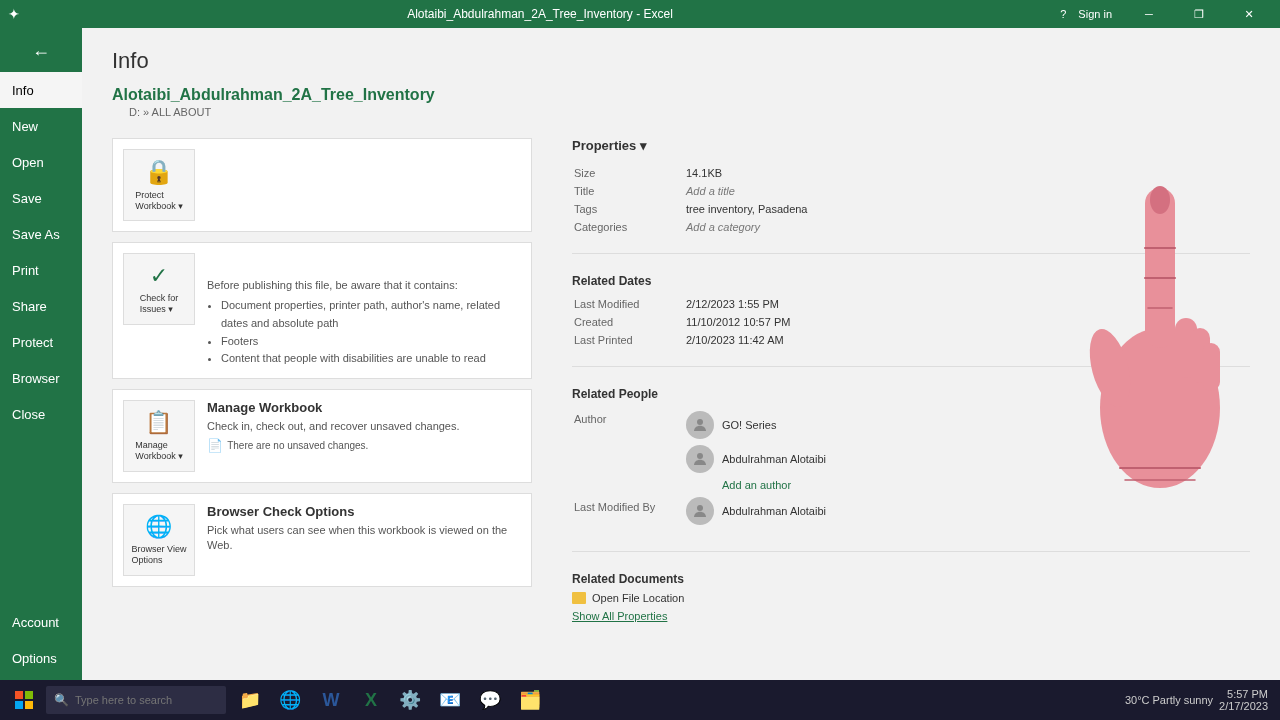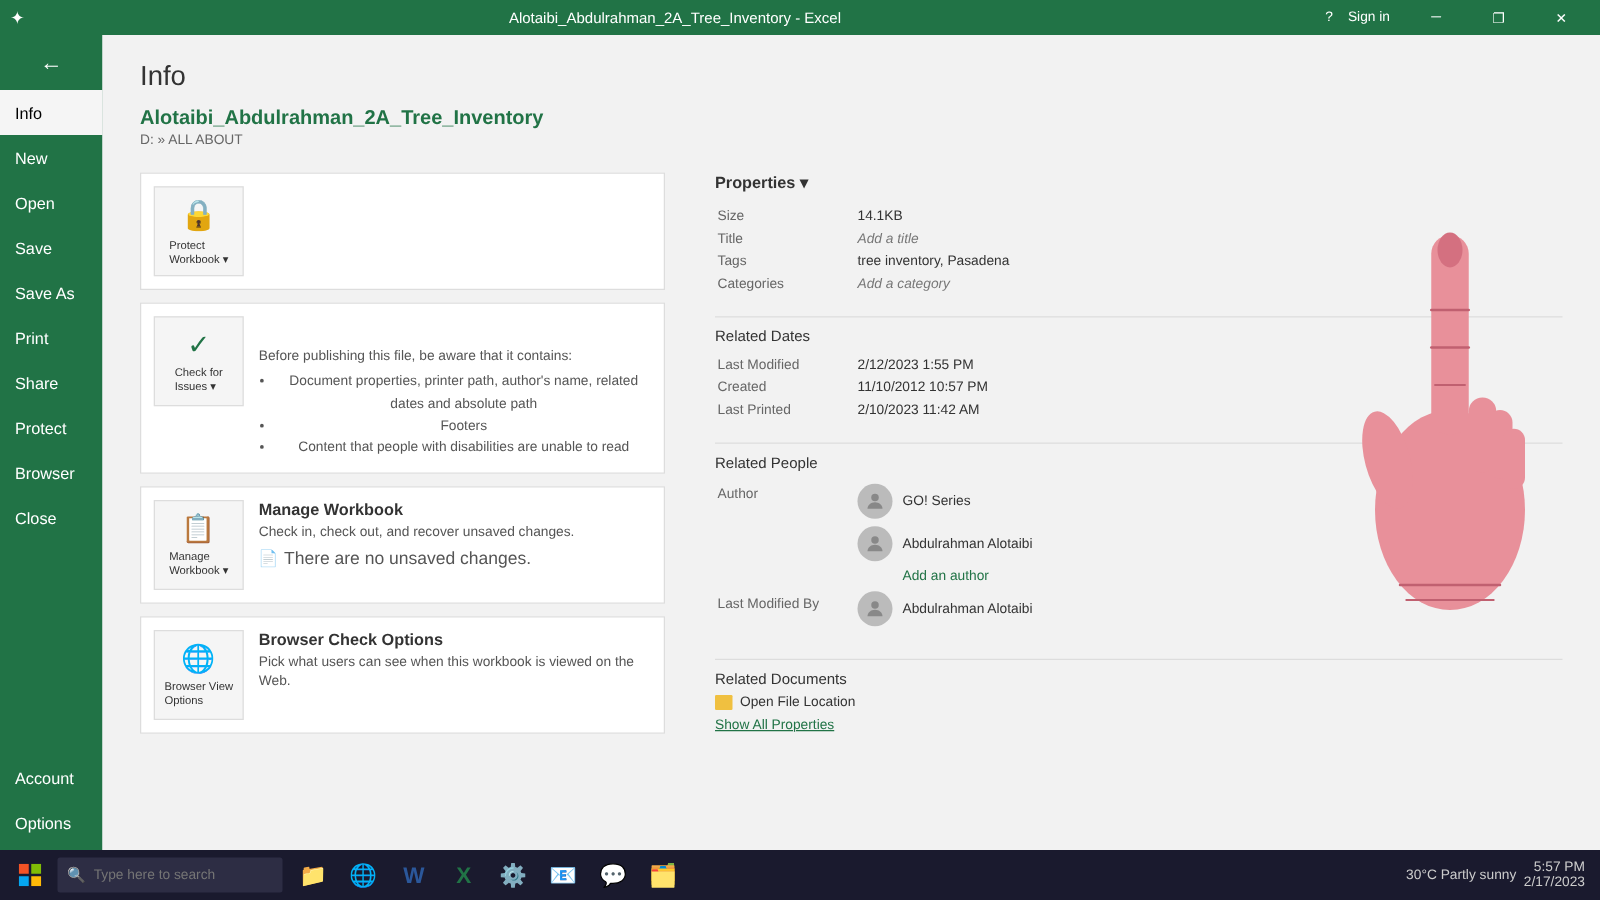--- a/index.html
+++ b/index.html
@@ -54,21 +54,21 @@
     .sidebar-item.active { background: #f5f5f5; color: #000; }
     .sidebar-spacer { flex: 1; }
     .sidebar-bottom { margin-bottom: 4px; }
 
     
     .content { flex: 1; background: #f2f2f2; overflow-y: auto; padding: 20px 30px; position: relative; }
 
     .page-title { font-size: 22px; font-weight: 300; color: #333; margin-bottom: 12px; }
 
     .file-title { font-size: 16px; color: #217346; font-weight: 600; margin-bottom: 2px; }
-    .file-path { font-size: 11px; color: #666; margin-bottom: 20px; }
+    .file-path { font-size: 11px; color: #666; margin-bottom: 20px; margin-left: 17px; }
 
     .sections-container { display: flex; gap: 40px; }
     .left-panel { flex: 0 0 420px; }
     .right-panel { flex: 1; }
 
     
     .card {
       display: flex;
       align-items: flex-start;
       background: #fff;
@@ -86,31 +86,31 @@
       align-items: center;
       justify-content: center;
       flex-shrink: 0;
       flex-direction: column;
       gap: 4px;
       cursor: pointer;
     }
     .card-icon-label { font-size: 9px; color: #333; line-height: 1.2; }
     .card-content h3 { font-size: 13px; font-weight: 600; color: #333; margin-bottom: 4px; }
     .card-content p { font-size: 11px; color: #555; line-height: 1.4; }
-    .card-content ul { padding-left: 14px; margin-top: 4px; text-align: center; }
+    .card-content ul { padding-left: 14px; margin-top: 4px; }
     .card-content ul li { font-size: 11px; color: #555; line-height: 1.6; list-style: disc; }
 
     
     .props-title { font-size: 13px; font-weight: 600; color: #333; margin-bottom: 10px; }
     .props-table { width: 100%; margin-bottom: 16px; }
     .props-table tr td { font-size: 11px; padding: 2px 6px 2px 0; vertical-align: top; }
     .props-table tr td:first-child { color: #666; width: 110px; }
     .props-table tr td:last-child { color: #333; }
 
-    .section-title { font-size: 12px; font-weight: 400; color: #333; margin-bottom: 6px; border-top: 1px solid #ddd; padding-top: 8px; }
+    .section-title { font-size: 12px; font-weight: 700; color: #333; margin-bottom: 6px; border-top: 1px solid #ddd; padding-top: 20px; }
 
     .author-row { display: flex; align-items: center; gap: 8px; margin-bottom: 6px; }
     .avatar { width: 28px; height: 28px; border-radius: 50%; background: #bbb; display: flex; align-items: center; justify-content: center; flex-shrink: 0; }
     .avatar svg { width: 18px; height: 18px; }
     .author-name { font-size: 11px; color: #333; }
     .add-author { font-size: 11px; color: #217346; cursor: pointer; padding-left: 36px; }
 
     .related-docs { margin-top: 4px; }
     .doc-link { display: flex; align-items: center; gap: 6px; font-size: 11px; color: #333; margin-bottom: 4px; cursor: pointer; }
     .folder-icon { width: 14px; height: 12px; background: #F0C040; border-radius: 1px; }
@@ -243,21 +243,21 @@
         <div class="card">
           <div class="card-icon-box">
             <div style="font-size:22px;color:#217346;">📋</div>
             <div class="card-icon-label">Manage<br>Workbook ▾</div>
           </div>
           <div class="card-content">
             <h3>Manage Workbook</h3>
             <p>Check in, check out, and recover unsaved changes.</p>
             <div style="display:flex;align-items:center;gap:4px;margin-top:4px;">
               <span style="font-size:13px;">📄</span>
-              <span style="font-size:14px;color:#555;">There are no unsaved changes.</span>
+              <span style="font-size:10px;color:#555;">There are no unsaved changes.</span>
             </div>
           </div>
         </div>
 
         <div class="card">
           <div class="card-icon-box">
             <div style="font-size:22px;color:#217346;">🌐</div>
             <div class="card-icon-label">Browser View<br>Options</div>
           </div>
           <div class="card-content">

